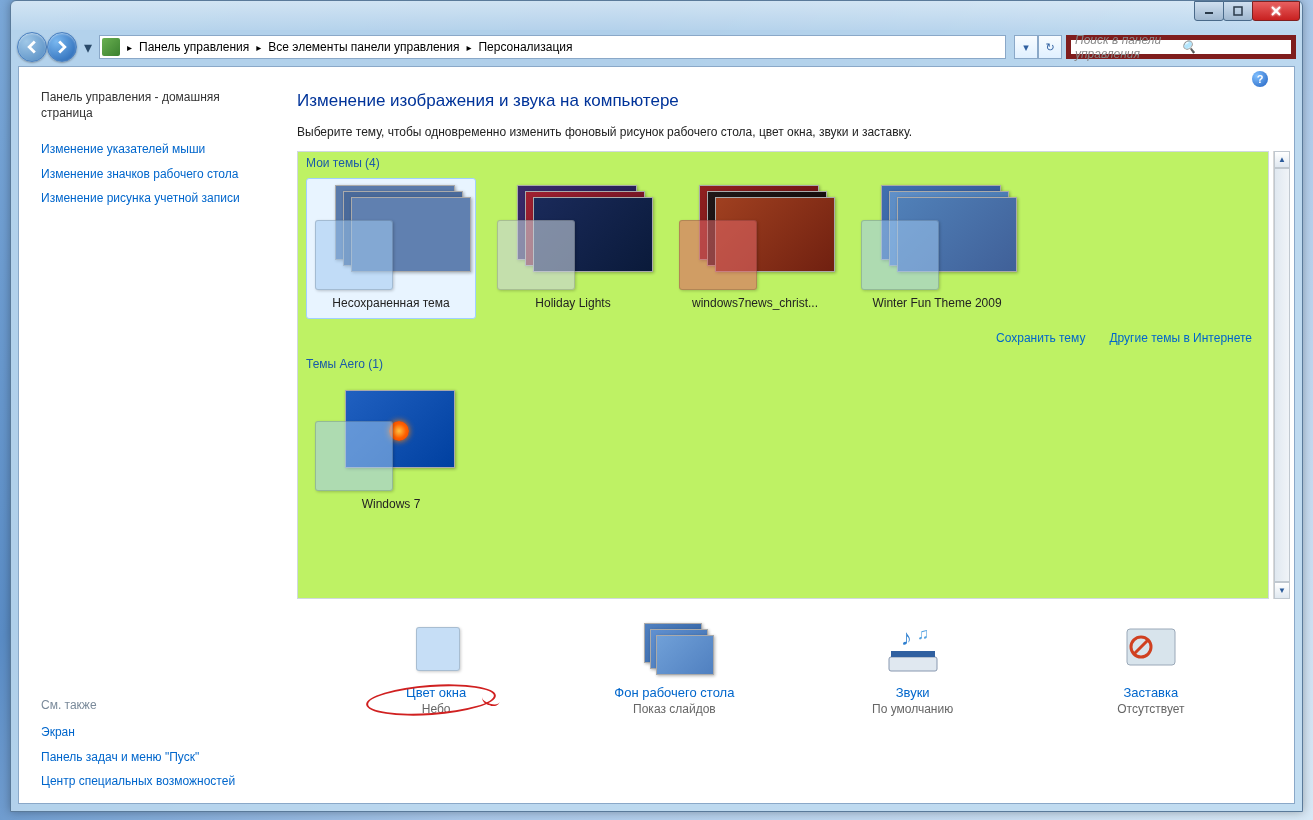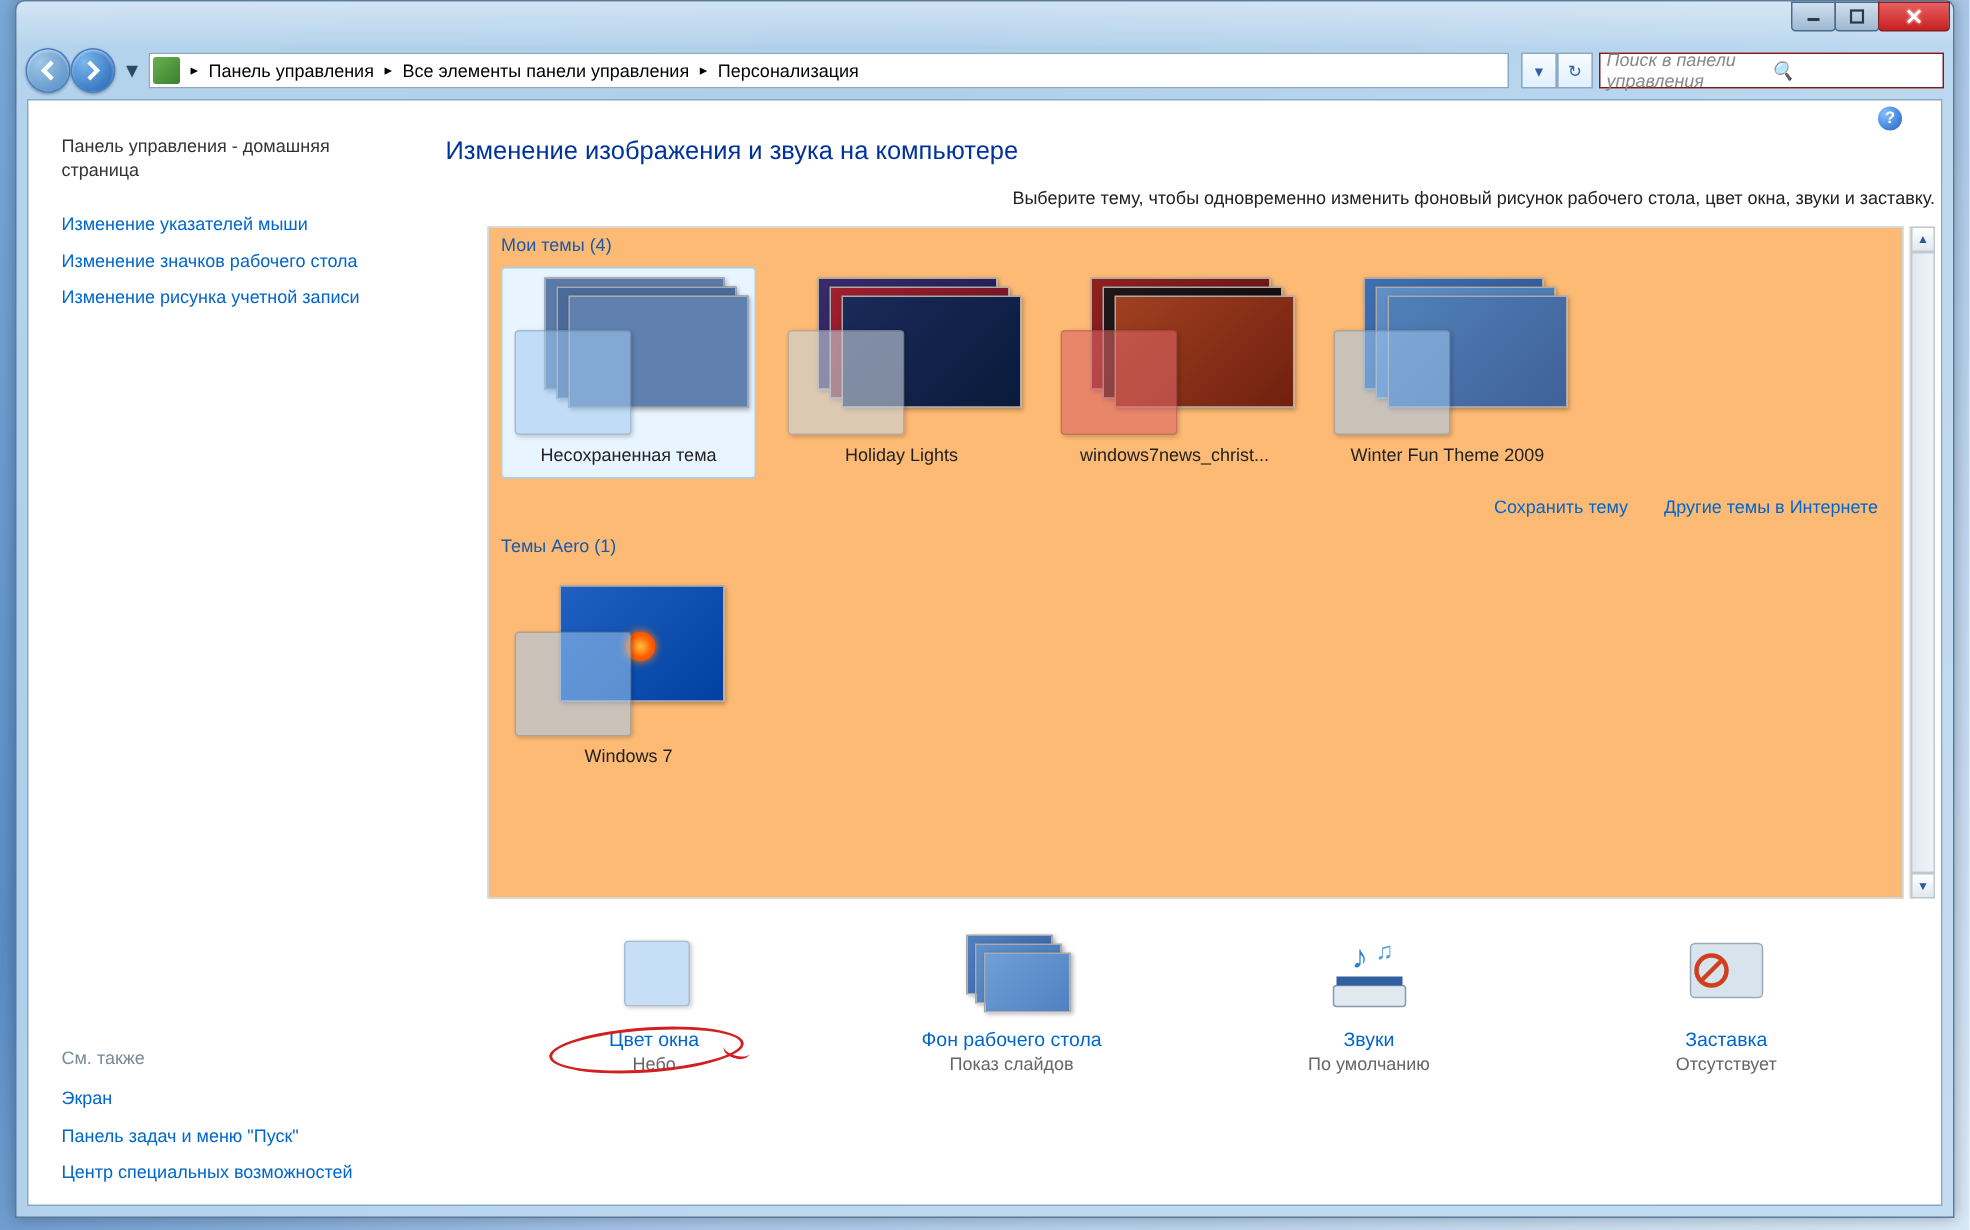--- a/index.html
+++ b/index.html
@@ -16,36 +16,36 @@
   .nav-arrow.back { background: radial-gradient(circle at 30% 30%, #a0c8e8, #5088c0); }
   .nav-arrow svg { width: 14px; height: 14px; }
   .nav-dropdown { width: 14px; height: 20px; display: flex; align-items: center; justify-content: center; cursor: pointer; color: #2a4a6a; }
   .address-bar { flex: 1; height: 24px; background: #fff; border: 1px solid #8aa8c8; display: flex; align-items: center; padding: 0 2px; font-size: 12px; }
   .address-icon { width: 18px; height: 18px; background: linear-gradient(135deg, #6ab050, #3a8030); border-radius: 2px; margin-right: 4px; }
   .breadcrumb { display: flex; align-items: center; flex: 1; }
   .crumb-sep { padding: 0 3px; color: #000; font-size: 10px; }
   .crumb { padding: 2px 4px; cursor: pointer; }
   .address-btns { display: flex; gap: 0; margin-left: 4px; }
   .addr-btn { width: 24px; height: 24px; border: 1px solid #8aa8c8; background: linear-gradient(to bottom, #f8fcff, #e0f0ff); display: flex; align-items: center; justify-content: center; cursor: pointer; font-size: 11px; color: #3060a0; }
-  .search-bar { width: 230px; height: 24px; background: #fff; border: 1px solid #7f1d1d; display: flex; align-items: center; padding: 0 4px; font-size: 12px; color: #888; font-style: italic; }
+  .search-bar { width: 230px; height: 24px; background: #fff; border: 5px solid #7f1d1d; display: flex; align-items: center; padding: 0 4px; font-size: 12px; color: #888; font-style: italic; }
   .search-bar span { flex: 1; }
   .search-icon { color: #3060a0; cursor: pointer; }
   .content-area { position: absolute; left: 7px; right: 7px; top: 65px; bottom: 7px; background: #fff; border: 1px solid #8aa8c8; display: flex; }
   .sidebar { width: 260px; padding: 18px 10px 10px 22px; font-size: 12px; display: flex; flex-direction: column; }
   .sidebar-link { color: #0066cc; padding: 4px 0; cursor: pointer; line-height: 1.35; }
   .sidebar-link.home { color: #333; margin-bottom: 12px; }
   .sidebar-spacer { flex: 1; }
   .sidebar-footer { padding-top: 8px; }
   .sidebar-footer-title { color: #7a8a9a; font-size: 12px; margin-bottom: 8px; }
   .main { flex: 1; padding: 10px 4px 10px 18px; position: relative; display: flex; }
   .main-inner { flex: 1; }
   .help-icon { position: absolute; right: 26px; top: 4px; width: 16px; height: 16px; border-radius: 50%; background: radial-gradient(circle at 30% 30%, #80c0ff, #2060c0); color: #fff; font-size: 11px; font-weight: bold; display: flex; align-items: center; justify-content: center; cursor: pointer; }
   .main-title { color: #003399; font-size: 17px; font-weight: normal; margin-bottom: 14px; margin-top: 14px; }
-  .main-subtitle { font-size: 12px; color: #222; margin-bottom: 12px; text-align: right; }
-  .themes-box { border: 1px solid #d0d8e0; background: #fdba74; padding: 0; position: relative; height: 448px; overflow: hidden; margin-left: 28px; }
+  .main-subtitle { font-size: 12px; color: #222; margin-bottom: 12px; }
+  .themes-box { border: 1px solid #d0d8e0; background: #bef264; padding: 0; position: relative; height: 448px; overflow: hidden; }
   .section-label { font-size: 12px; color: #1a5aa8; padding: 4px 8px; }
   .theme-grid { display: flex; flex-wrap: wrap; gap: 12px; padding: 4px 8px 8px 8px; }
   .theme-item { width: 170px; display: flex; flex-direction: column; align-items: center; padding: 6px; cursor: pointer; border: 1px solid transparent; border-radius: 3px; }
   .theme-item.selected { background: #e8f4ff; border: 1px solid #a0d0ff; }
   .theme-thumb { width: 152px; height: 105px; position: relative; margin-bottom: 6px; }
   .theme-bg { position: absolute; border: 1px solid #aaa; box-shadow: 1px 1px 3px rgba(0,0,0,.3); }
   .theme-bg.b1 { left: 20px; top: 0; width: 120px; height: 75px; }
   .theme-bg.b2 { left: 28px; top: 6px; width: 120px; height: 75px; }
   .theme-bg.b3 { left: 36px; top: 12px; width: 120px; height: 75px; }
   .theme-swatch { position: absolute; left: 0; bottom: 0; width: 78px; height: 70px; border: 1px solid rgba(0,0,0,.15); border-radius: 3px; box-shadow: 1px 1px 3px rgba(0,0,0,.2); }

